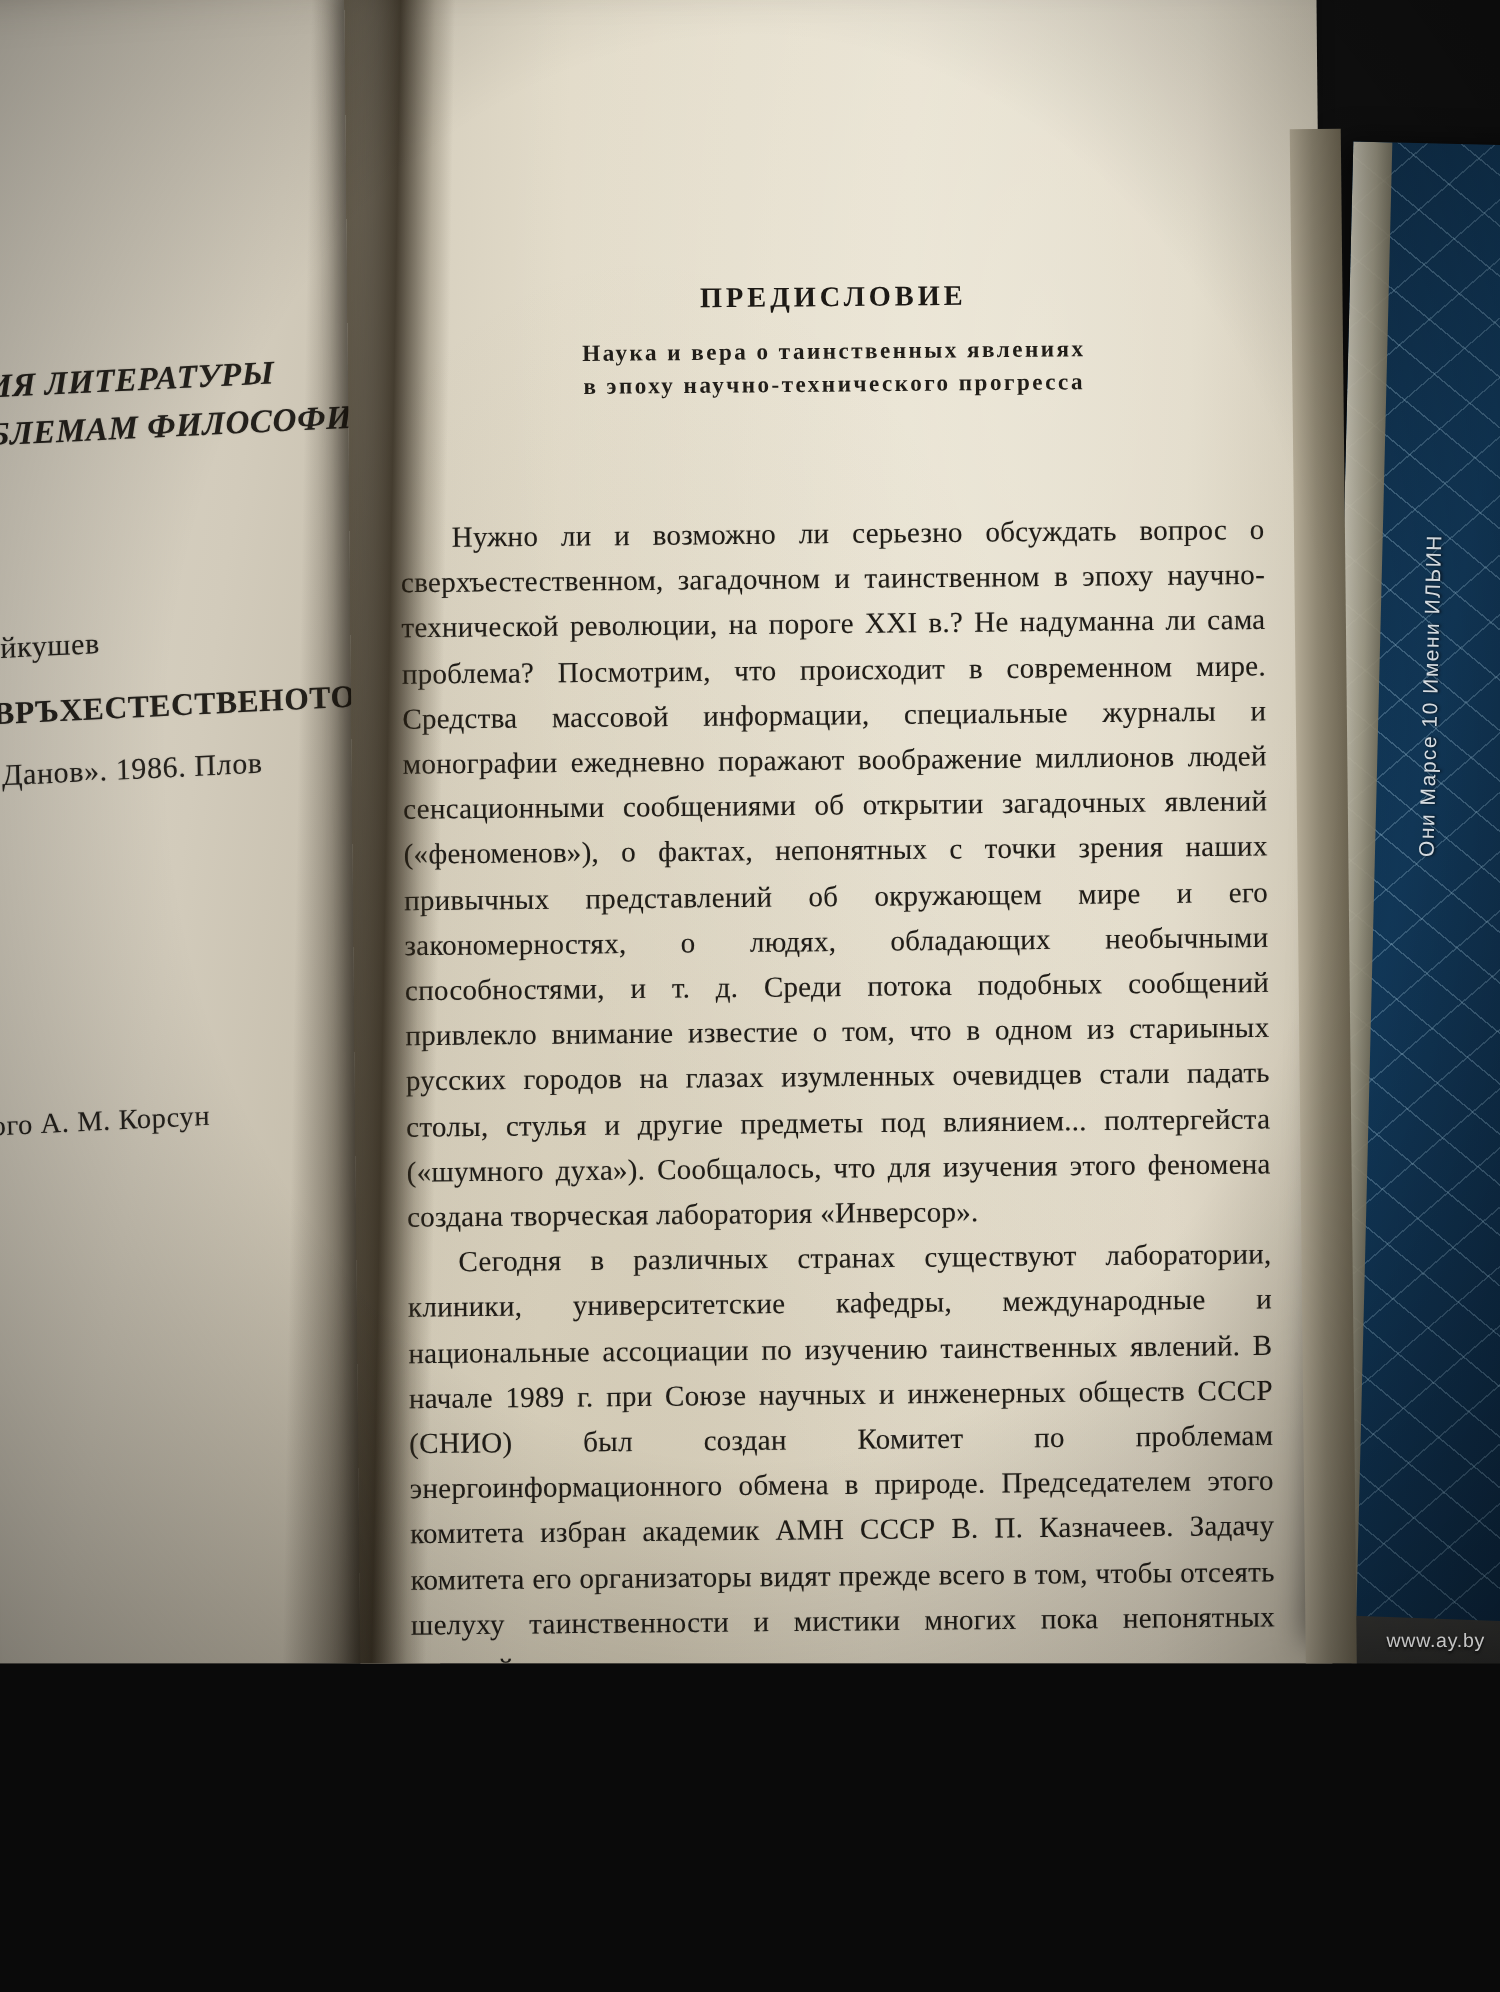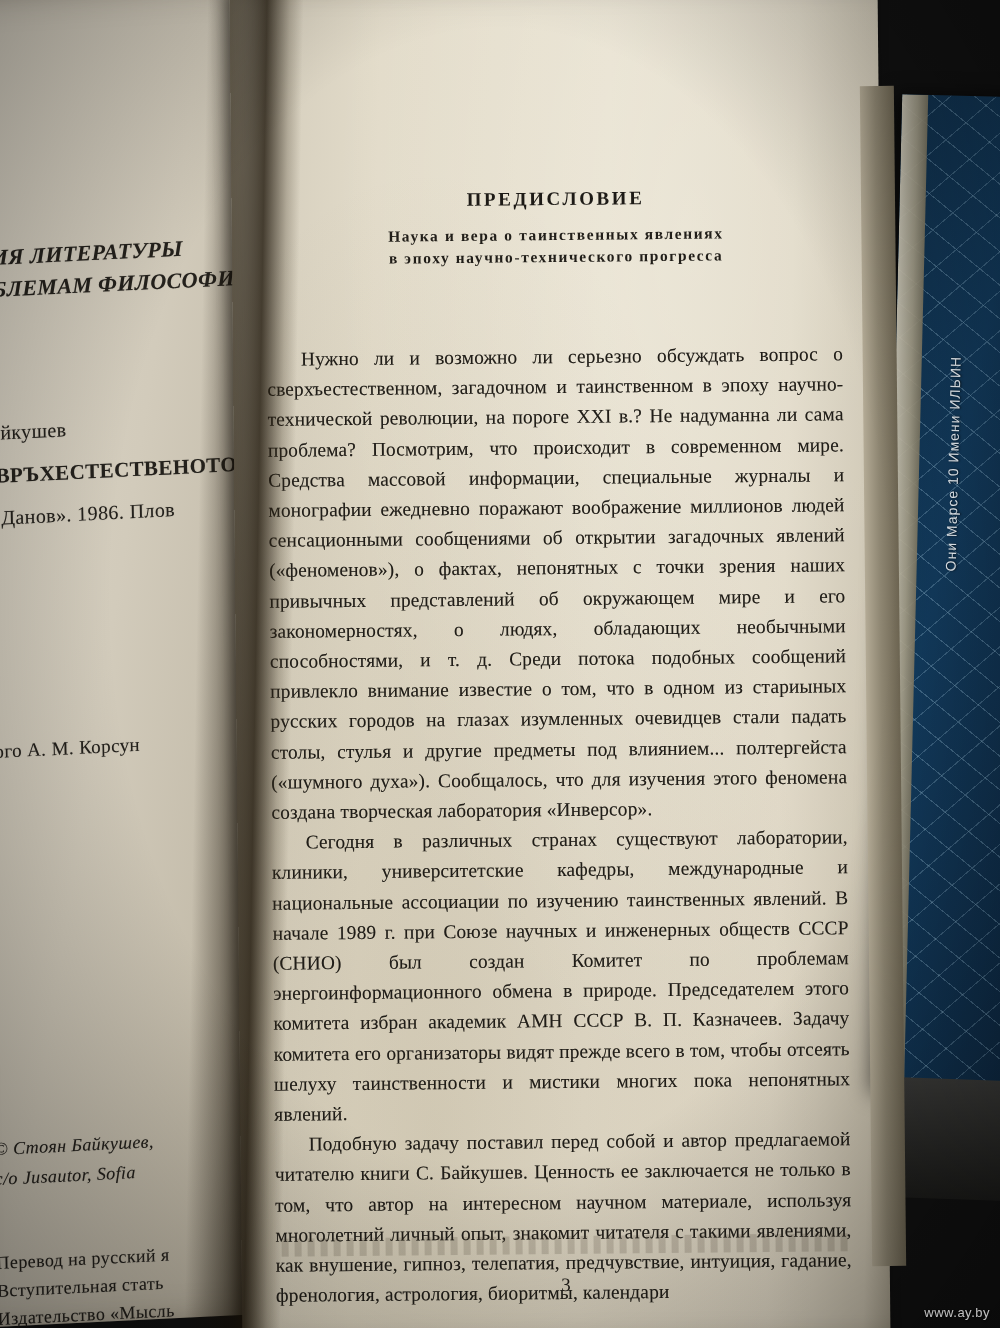--- a/index.html
+++ b/index.html
@@ -3,21 +3,21 @@
 <meta charset="utf-8">
 <style>
   html, body {
     margin: 0;
     padding: 0;
     background: #0a0a0a;
   }
   #scene {
     position: relative;
     width: 1000px;
-    height: 1328px;
+    height: 1109px;
     overflow: hidden;
     background: #141414;
     font-family: "Liberation Serif", serif;
   }
 
   
   .backdrop {
     position: absolute;
     inset: 0;
     background:

